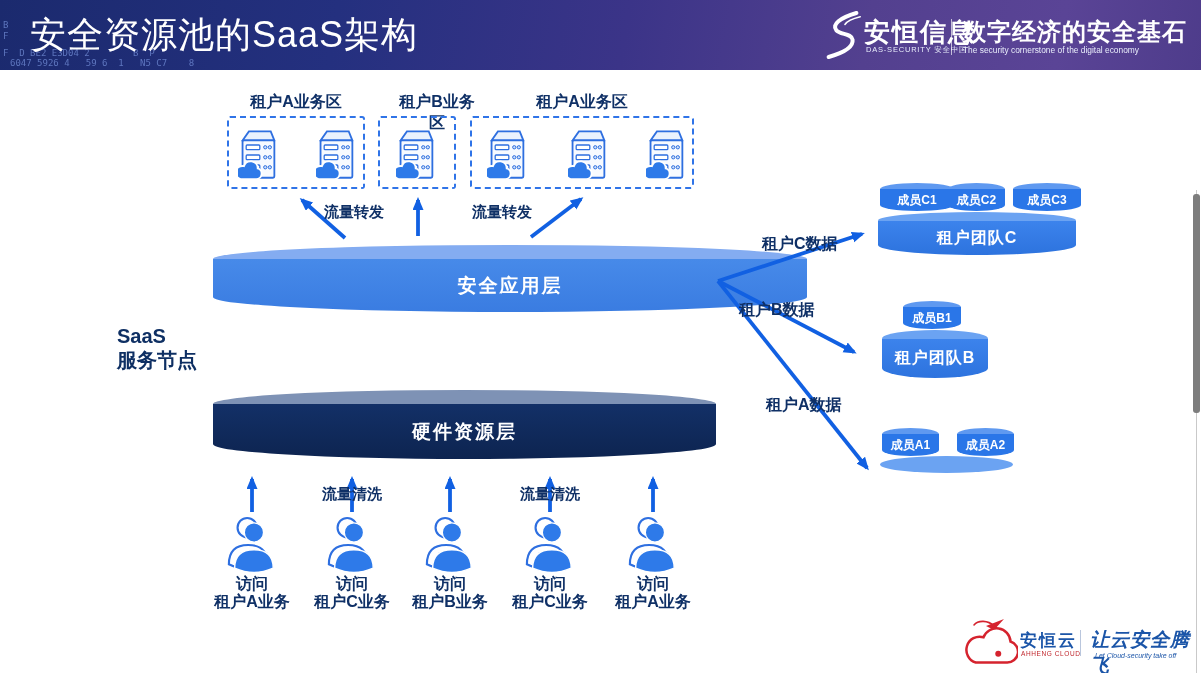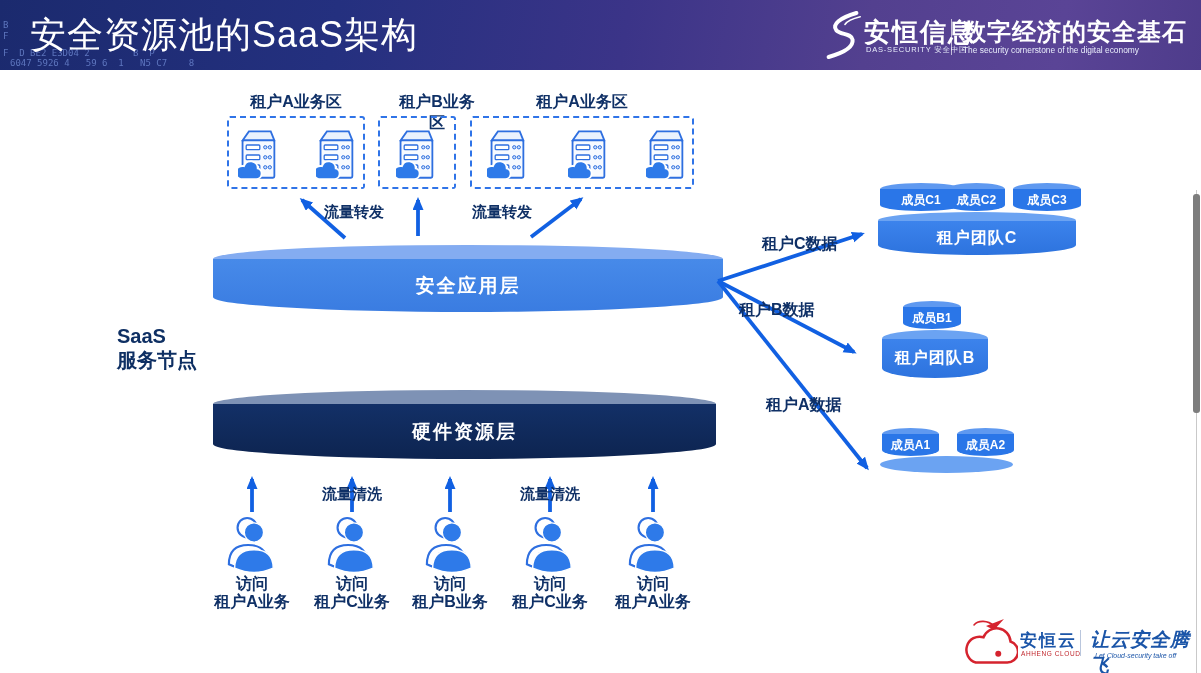--- a/index.html
+++ b/index.html
@@ -171,38 +171,38 @@
     </svg>
 
   <span class="abs navy flow-label" style="left:324px;top:203px;">流量转发</span>
   <span class="abs navy flow-label" style="left:472px;top:203px;">流量转发</span>
 
   <div class="abs saas-label">
     <div>SaaS</div>
     <div>服务节点</div>
   </div>
 
-  <div class="cyl l1" style="left:213px;top:245px;width:510px;height:70px;">
+  <div class="cyl l1" style="left:213px;top:245px;width:594px;height:70px;">
     <div class="top"></div>
     <div class="body">
         <span>安全应用层</span>
       </div>
   </div>
   <div class="cyl l3" style="left:213px;top:390px;width:503px;height:71px;">
     <div class="top"></div>
     <div class="body">
         <span>硬件资源层</span>
       </div>
   </div>
 
   <span class="abs navy data-label" style="left:762px;top:234px;">租户C数据</span>
   <span class="abs navy data-label" style="left:739px;top:300px;">租户B数据</span>
   <span class="abs navy data-label" style="left:766px;top:395px;">租户A数据</span>
 
-  <div class="cyl mc" style="left:880px;top:183px;width:74px;height:30px;padding-left:8px;">
+  <div class="cyl mc" style="left:880px;top:183px;width:74px;height:30px;">
     <div class="top"></div>
       <div class="body">
         <span>成员C1</span>
       </div>
   </div>
   <div class="cyl mc" style="left:948px;top:183px;width:57px;height:30px;">
     <div class="top"></div>
       <div class="body">
         <span>成员C2</span>
       </div>

